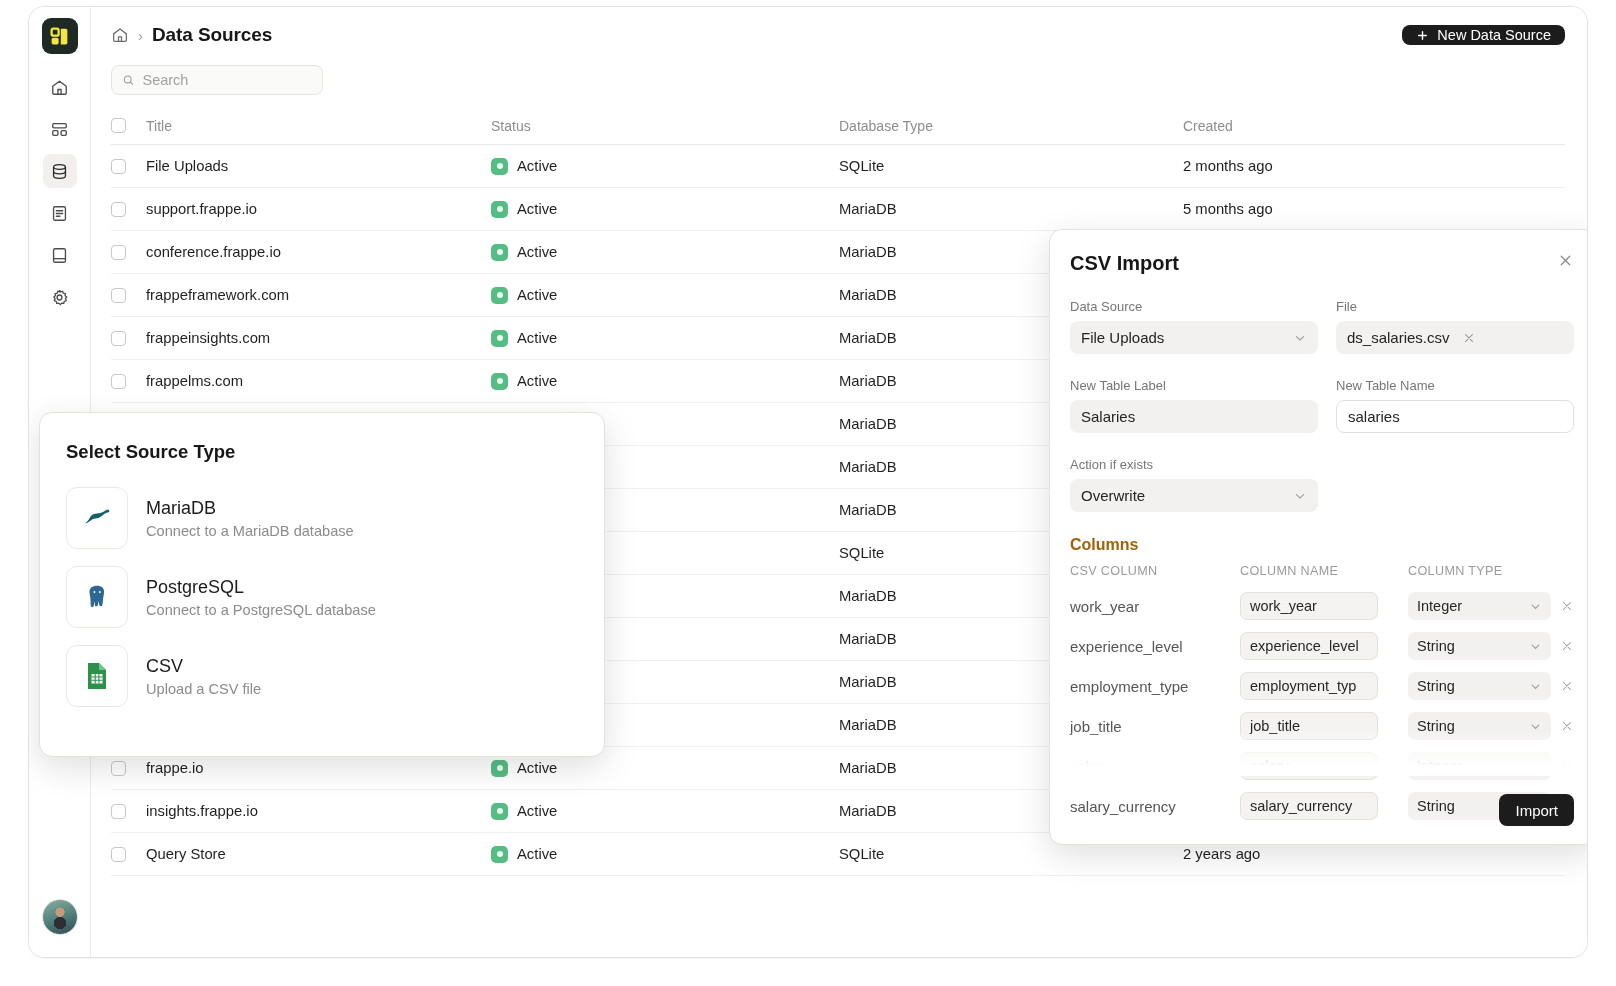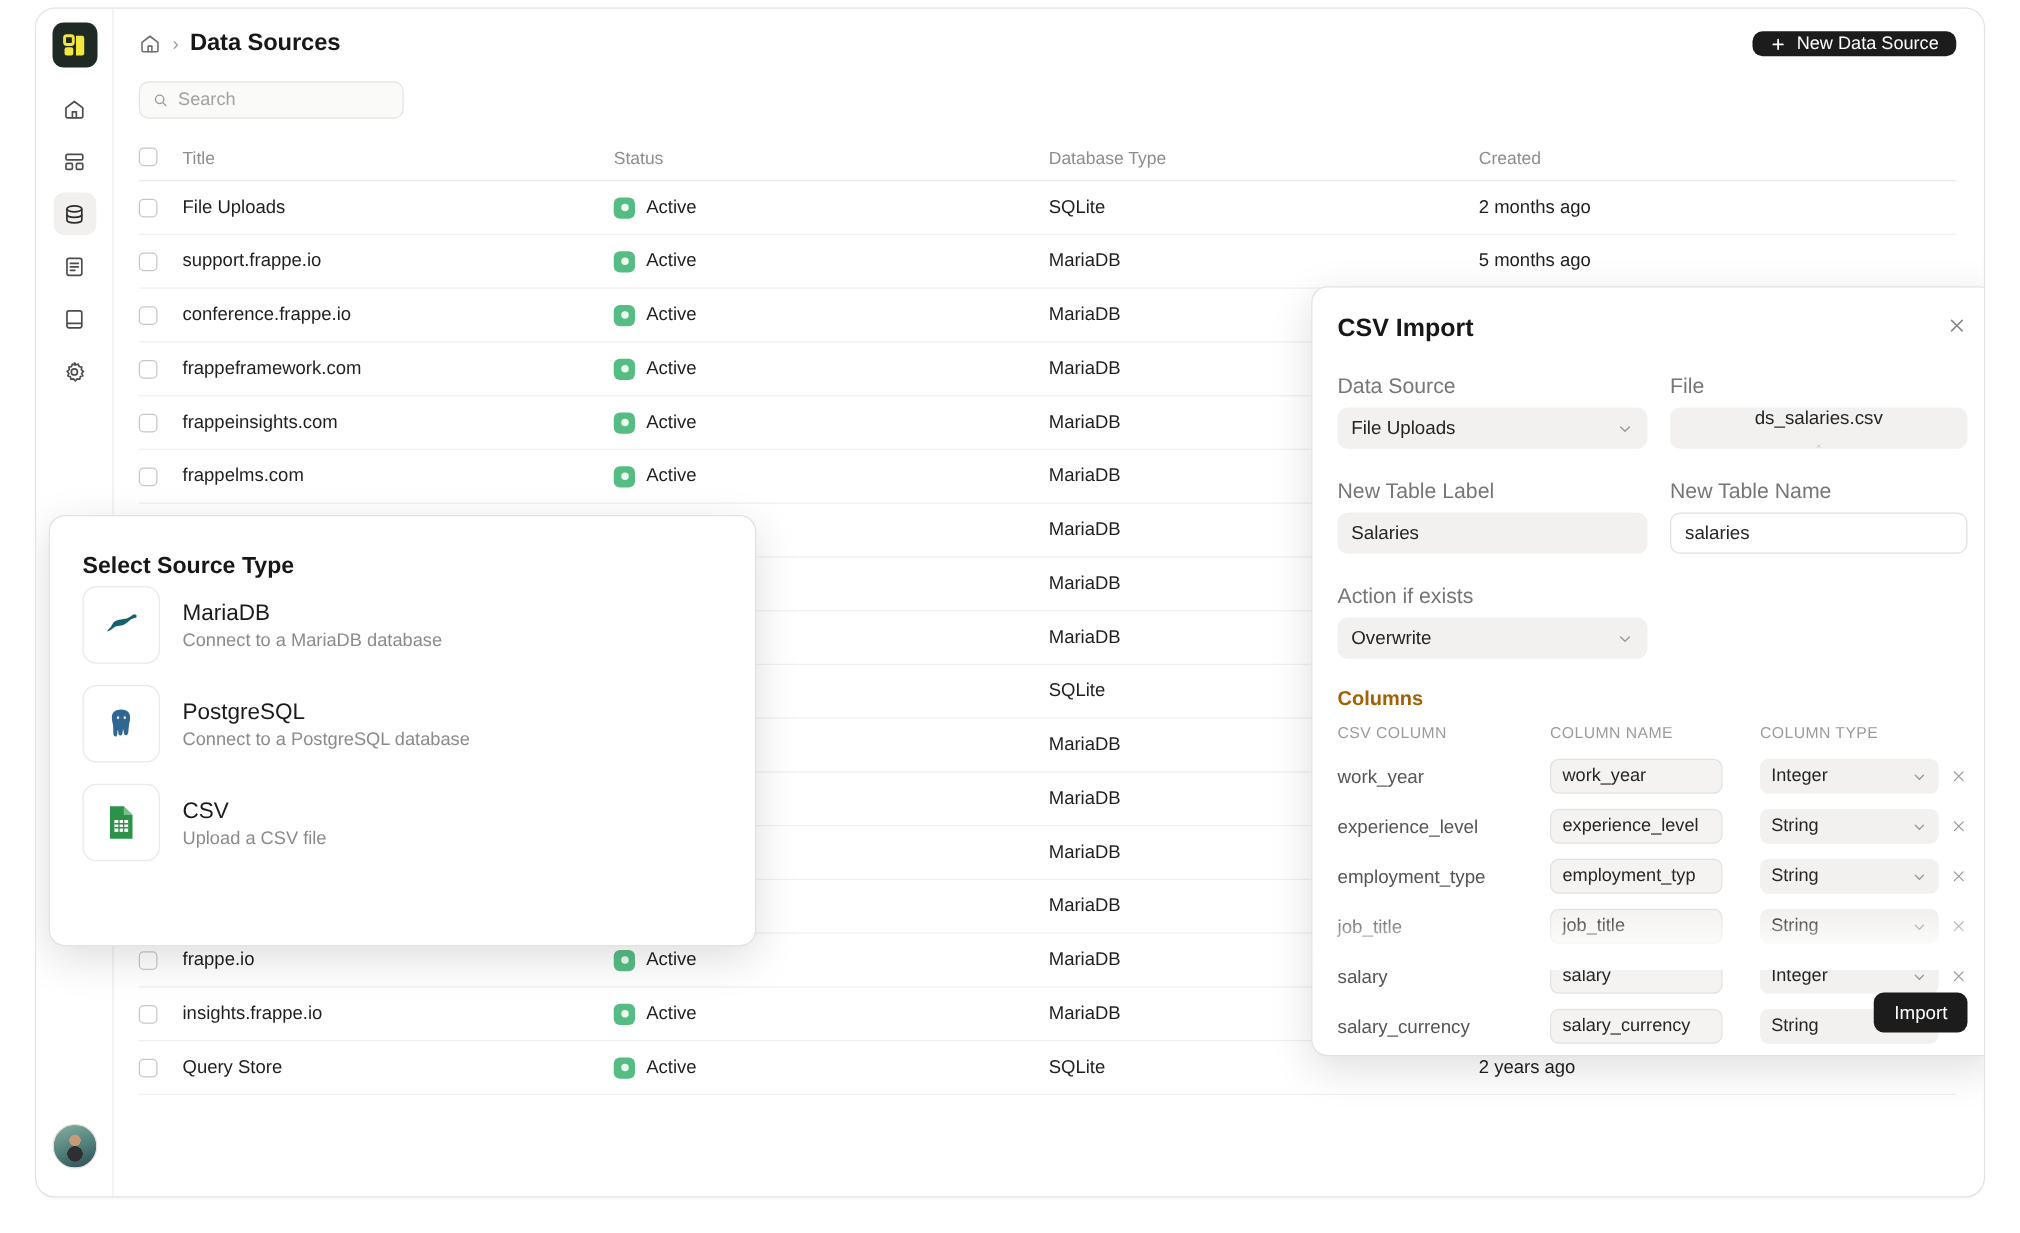--- a/index.html
+++ b/index.html
@@ -109,21 +109,21 @@
 
   
   .modal-source {
     position: absolute; left: 10px; top: 405px;
     width: 566px; height: 345px;
     background: #fff; border: 1px solid #e4e2df; border-radius: 13px;
     box-shadow: 0 10px 34px rgba(0,0,0,.13);
     padding: 28px 26px 0 26px;
     overflow: hidden;
   }
-  .modal-source h2 { font-size: 18.5px; font-weight: 600; color: #171717; margin-bottom: 6px; }
+  .modal-source h2 { font-size: 18.5px; font-weight: 600; color: #171717; margin-bottom: 24px; }
   .src-item { display: flex; align-items: center; gap: 18px; margin-bottom: 17px; }
   .src-icon {
     width: 62px; height: 62px; flex: none; border-radius: 11px;
     border: 1px solid #ebe9e6; background: #fff;
     display: flex; align-items: center; justify-content: center;
   }
   .src-name { font-size: 18px; color: #1b1b1b; margin-bottom: 4px; }
   .src-desc { font-size: 14.6px; color: #8b8b8b; }
 
   
@@ -133,29 +133,29 @@
     background: #fff; border: 1px solid #e4e2df; border-radius: 13px;
     box-shadow: 0 10px 34px rgba(0,0,0,.13);
     padding: 22px 22px 0 20px;
     overflow: hidden;
   }
   .csv-head { display: flex; align-items: flex-start; }
   .csv-head h2 { font-size: 20px; font-weight: 600; color: #171717; flex: 1; }
   .x-btn { color: #8a8a8a; cursor: pointer; line-height: 1; }
   .fgrid { display: flex; gap: 18px; margin-top: 24px; }
   .fcol { flex: 1; }
-  .flabel { font-size: 17px; color: #767676; margin-bottom: 7px; }
+  .flabel { font-size: 13px; color: #767676; margin-bottom: 7px; }
   .fctl {
     height: 33px; border-radius: 8px; background: #f2f1ef;
     display: flex; align-items: center; padding: 0 11px;
     font-size: 15px; color: #242424;
   }
   .fctl.bordered { background: #fff; border: 1px solid #e3e1de; }
   .fctl .caret { margin-left: auto; color: #9a9a9a; }
-  .fctl.filepill { justify-content: flex-start; gap: 12px; flex-direction: column; }
+  .fctl.filepill { justify-content: flex-start; gap: 12px; }
   .fctl.filepill .x { color: #8a8a8a; }
   .half { width: 248px; flex: none; }
 
   .cols-title { font-size: 16px; font-weight: 600; color: #a16207; margin-top: 24px; margin-bottom: 10px; }
   .col-head, .col-row { display: flex; align-items: center; }
   .col-head { font-size: 12.6px; color: #9b9b9b; letter-spacing: .35px; margin-bottom: 8px; }
   .cc1 { width: 170px; flex: none; }
   .cc2 { width: 168px; flex: none; }
   .cc3 { width: 152px; flex: none; }
   .cc4 { width: 30px; flex: none; text-align: right; }

